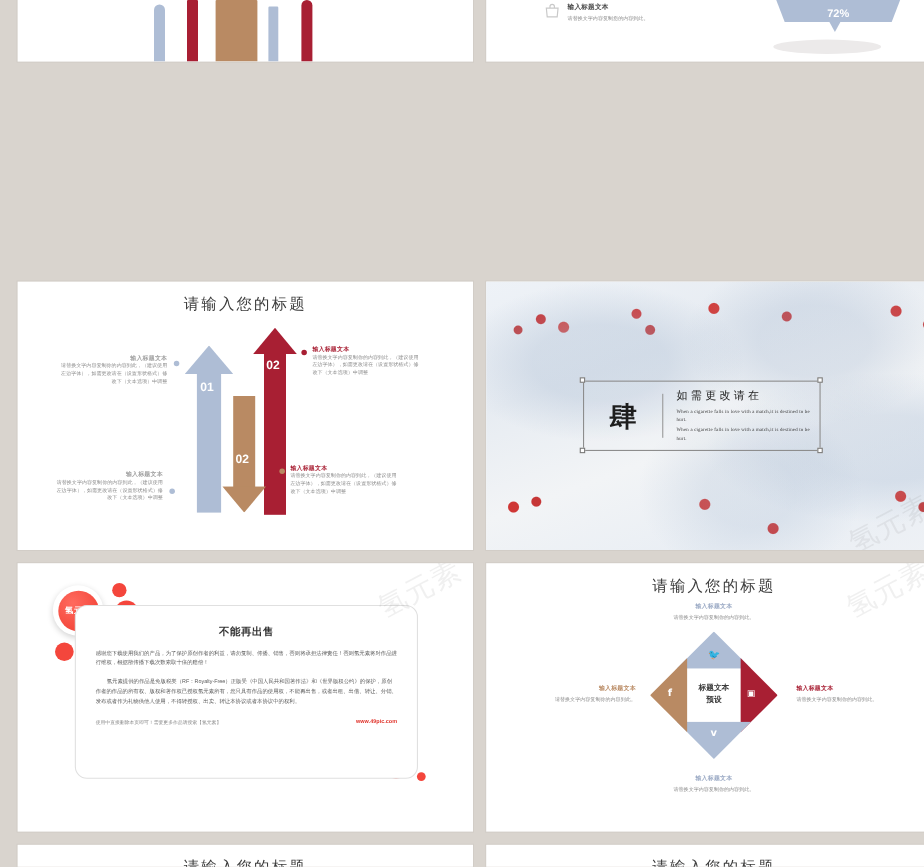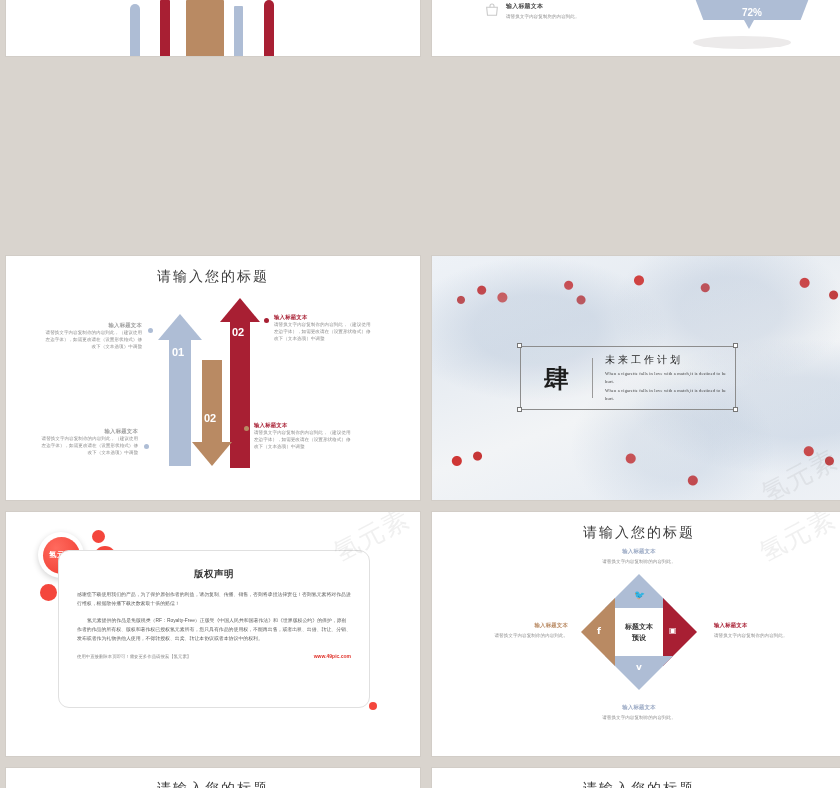--- a/index.html
+++ b/index.html
@@ -10,21 +10,21 @@
     overflow: hidden;
   }
   .deck {
     position: relative;
     width: 840px; height: 788px;
     display: grid;
     grid-template-columns: 414px 414px;
     grid-auto-rows: 244px;
     column-gap: 12px;
     row-gap: 12px;
-    padding: 0 0 0 6px;
+    padding: 0 0 0 16px;
   }
   .slide {
     position: relative;
     background: #fff;
     overflow: hidden;
     box-shadow: 0 0 0 1px rgba(0,0,0,0.03);
   }
   .slide.clip-top { height: 56px; }
 
   .title {
@@ -285,21 +285,21 @@
       <div class="dot" style="left:238px;top:170px;background:#b98a63;"></div>
     </div>
   </div>
 
   <div class="slide">
     <div class="photo"></div>
     <div class="divbox">
       <div class="hd">肆</div>
       <div class="vl"></div>
       <div class="tx">
-        <div class="zh">未来工作计划</div>
+        <div class="zh">如需更改请在</div>
         <div class="en">When a cigarette falls in love with a match,it is destined to be hurt.</div>
         <div class="en">When a cigarette falls in love with a match,it is destined to be hurt.</div>
       </div>
     </div>
     <div class="hd1" style="left:85px;top:87px;"></div>
     <div class="hd1" style="left:301px;top:87px;"></div>
     <div class="hd1" style="left:85px;top:151px;"></div>
     <div class="hd1" style="left:301px;top:151px;"></div>
     <div class="wm">氢元素</div>
   </div>
@@ -308,21 +308,21 @@
     <div class="bub" style="left:86px;top:18px;width:13px;height:13px;"></div>
     <div class="bub" style="left:88px;top:34px;width:22px;height:22px;"></div>
     <div class="bub" style="left:34px;top:72px;width:17px;height:17px;"></div>
     <div class="bub" style="left:56px;top:86px;width:11px;height:11px;"></div>
     <div class="bub" style="left:335px;top:178px;width:18px;height:18px;"></div>
     <div class="bub" style="left:363px;top:190px;width:8px;height:8px;"></div>
     <div class="logo-badge">
       <span>氢元素</span>
     </div>
     <div class="cpbox">
-      <div class="cptitle">版权声明</div>
+      <div class="cptitle">不能再出售</div>
       <div class="cpp p1">感谢您下载使用我们的产品，为了保护原创作者的利益，请勿复制、传播、销售，否则将承担法律责任！否则氢元素将对作品进行维权，根据散传播下载次数索取十倍的赔偿！</div>
       <div class="cpp p2">氢元素提供的作品是免版税类（RF：Royalty-Free）正版受《中国人民共和国著作法》和《世界版权公约》的保护，原创作者的作品的所有权、版权和著作权已授权氢元素所有，您只具有作品的使用权，不能再出售，或者出租、出借、转让、分销、发布或者作为礼物供他人使用，不得转授权、出卖、转让本协议或者本协议中的权利。</div>
       <div class="cpfoot">
         <span class="lt">使用中直接删除本页即可！需要更多作品请搜索【氢元素】</span>
         <span class="rt">www.49pic.com</span>
       </div>
     </div>
     <div class="wm tr">氢元素</div>
   </div>
 

